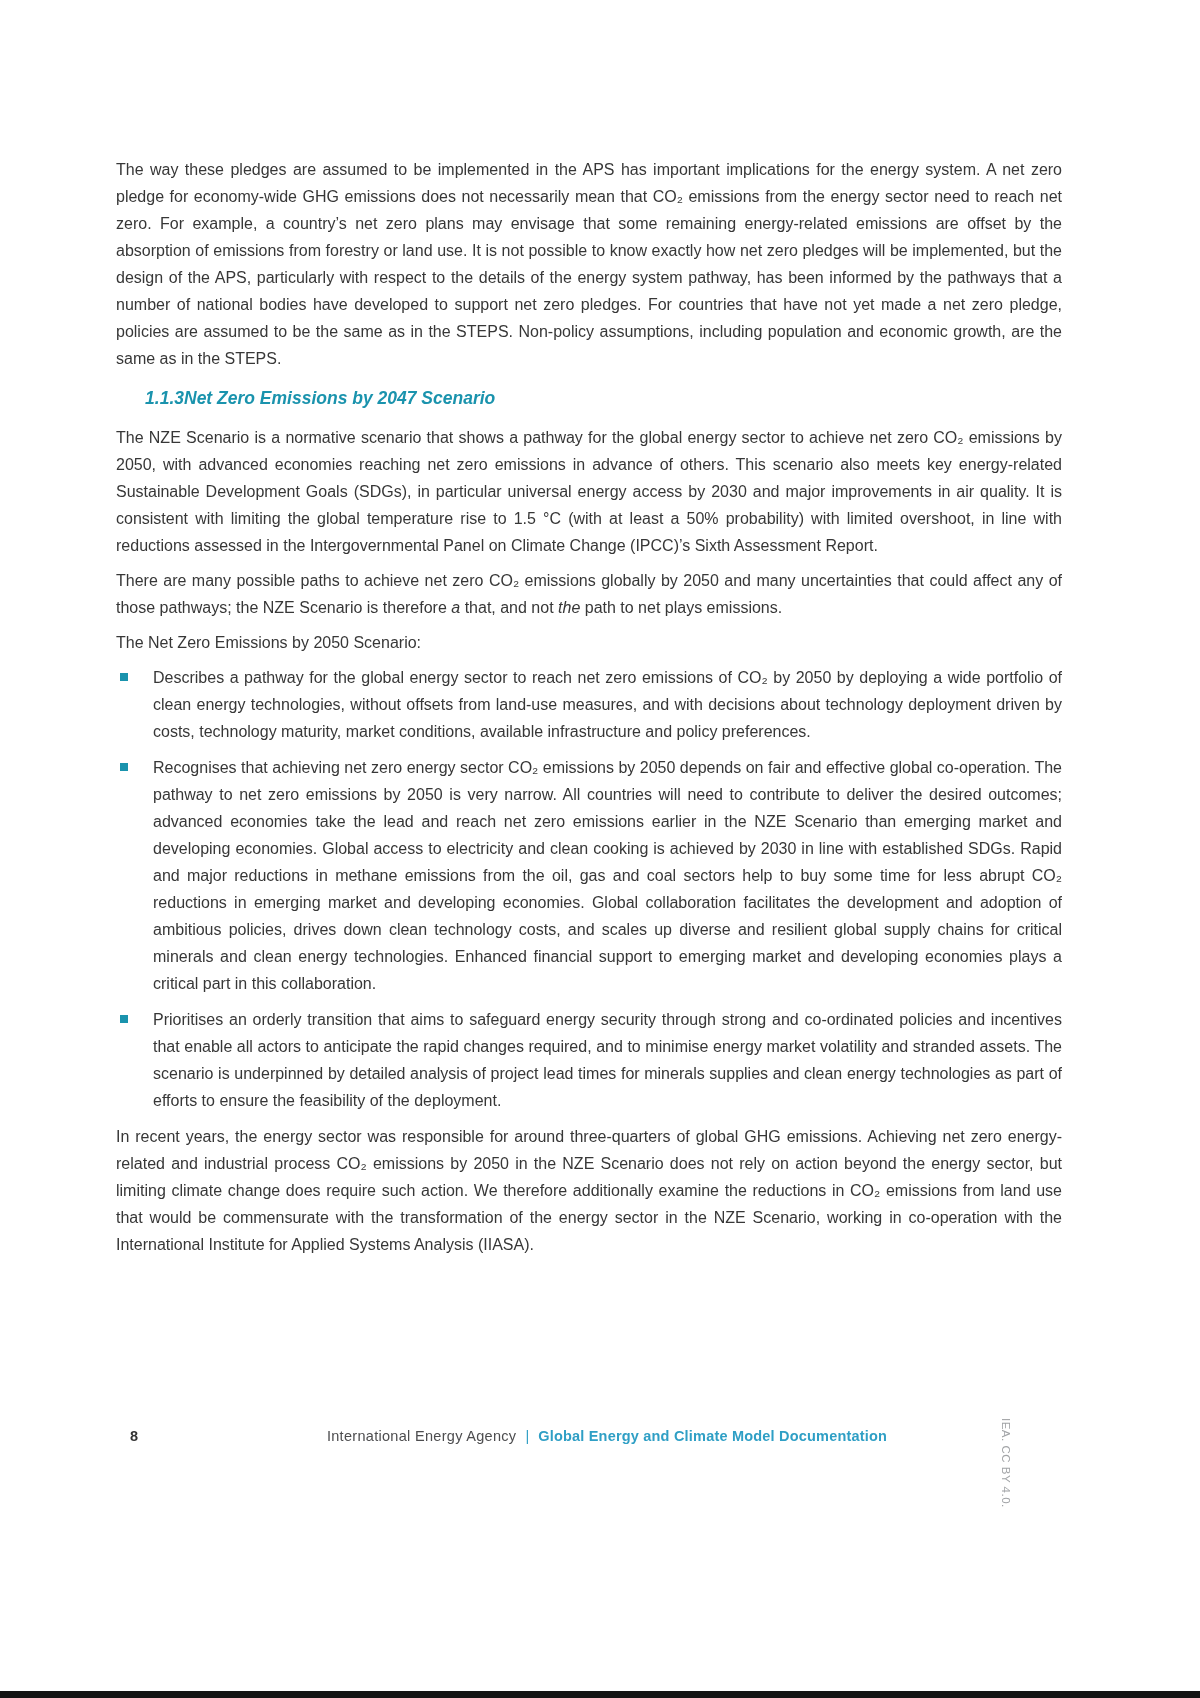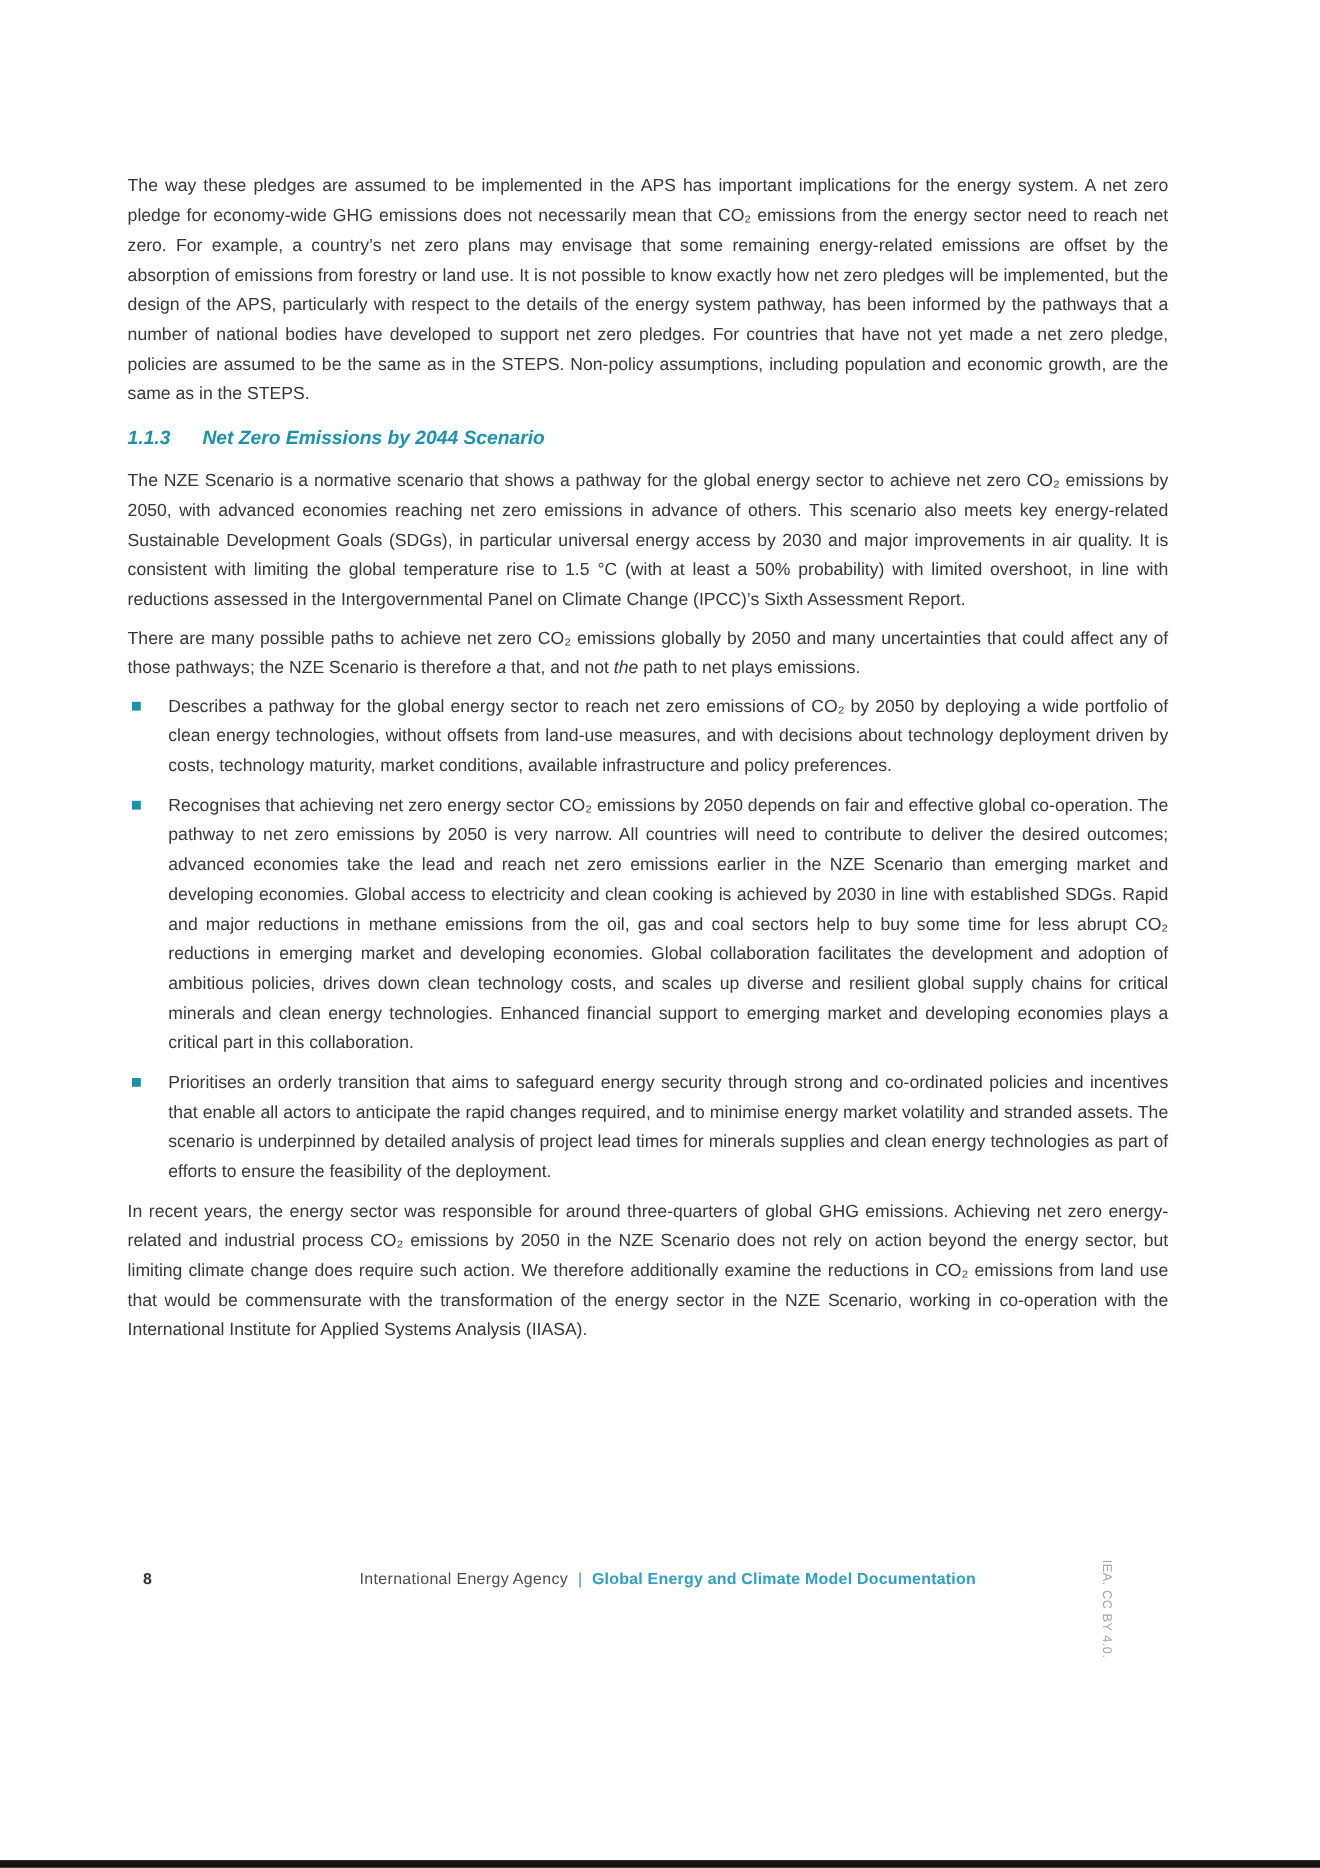--- a/index.html
+++ b/index.html
@@ -24,21 +24,21 @@
   p.para { margin: 0 0 8px 0; }
   h2.section-heading {
     margin: 14px 0 14px 0;
     font-size: 17.5px;
     line-height: 24px;
     font-weight: bold;
     font-style: italic;
     color: #1a93ad;
     text-align: left;
   }
-  .sec-num { display: inline-block; width: 68px; }
+  .sec-num { display: inline-block; width: 68px; text-align: right; }
   ul.bullets {
     list-style: none;
     margin: 3px 0 8px 0;
     padding: 0;
   }
   ul.bullets li {
     display: flex;
     margin: 0 0 9px 0;
   }
   .bullet-marker {
@@ -97,27 +97,28 @@
   }
 </style>
 </head>
 <body>
 
 <div class="content">
 
   <p class="para">The way these pledges are assumed to be implemented in the APS has important implications for the energy system. A net zero pledge for economy-wide GHG emissions does not necessarily mean that CO₂ emissions from the energy sector need to reach net zero. For example, a country’s net zero plans may envisage that some remaining energy-related emissions are offset by the absorption of emissions from forestry or land use. It is not possible to know exactly how net zero pledges will be implemented, but the design of the APS, particularly with respect to the details of the energy system pathway, has been informed by the pathways that a number of national bodies have developed to support net zero pledges. For countries that have not yet made a net zero pledge, policies are assumed to be the same as in the STEPS. Non-policy assumptions, including population and economic growth, are the same as in the STEPS.</p>
 
   <h2 class="section-heading">
-    <span class="sec-num">1.1.3</span><span class="sec-title">Net Zero Emissions by 2044 Scenario</span>
+    <span class="sec-num">1.1.3</span><span class="sec-title">Net Zero Emissions by 2047 Scenario</span>
   </h2>
 
   <p class="para">The NZE Scenario is a normative scenario that shows a pathway for the global energy sector to achieve net zero CO₂ emissions by 2050, with advanced economies reaching net zero emissions in advance of others. This scenario also meets key energy-related Sustainable Development Goals (SDGs), in particular universal energy access by 2030 and major improvements in air quality. It is consistent with limiting the global temperature rise to 1.5 °C (with at least a 50% probability) with limited overshoot, in line with reductions assessed in the Intergovernmental Panel on Climate Change (IPCC)’s Sixth Assessment Report.</p>
 
   <p class="para"><span>There are many possible paths to achieve net zero CO₂ emissions globally by 2050 and many uncertainties that could affect any of those pathways; the NZE Scenario is therefore </span><em class="soft-em">a</em><span> that, and not </span><em class="soft-em">the</em><span> path to net plays emissions.</span></p>
 
+  <p class="para">The Net Zero Emissions by 2050 Scenario:</p>
 
   <ul class="bullets">
     <li>
       <span class="bullet-marker"></span>
       <span class="bullet-text">Describes a pathway for the global energy sector to reach net zero emissions of CO₂ by 2050 by deploying a wide portfolio of clean energy technologies, without offsets from land-use measures, and with decisions about technology deployment driven by costs, technology maturity, market conditions, available infrastructure and policy preferences.</span>
     </li>
     <li>
       <span class="bullet-marker"></span>
       <span class="bullet-text">Recognises that achieving net zero energy sector CO₂ emissions by 2050 depends on fair and effective global co-operation. The pathway to net zero emissions by 2050 is very narrow. All countries will need to contribute to deliver the desired outcomes; advanced economies take the lead and reach net zero emissions earlier in the NZE Scenario than emerging market and developing economies. Global access to electricity and clean cooking is achieved by 2030 in line with established SDGs. Rapid and major reductions in methane emissions from the oil, gas and coal sectors help to buy some time for less abrupt CO₂ reductions in emerging market and developing economies. Global collaboration facilitates the development and adoption of ambitious policies, drives down clean technology costs, and scales up diverse and resilient global supply chains for critical minerals and clean energy technologies. Enhanced financial support to emerging market and developing economies plays a critical part in this collaboration.</span>
     </li>

